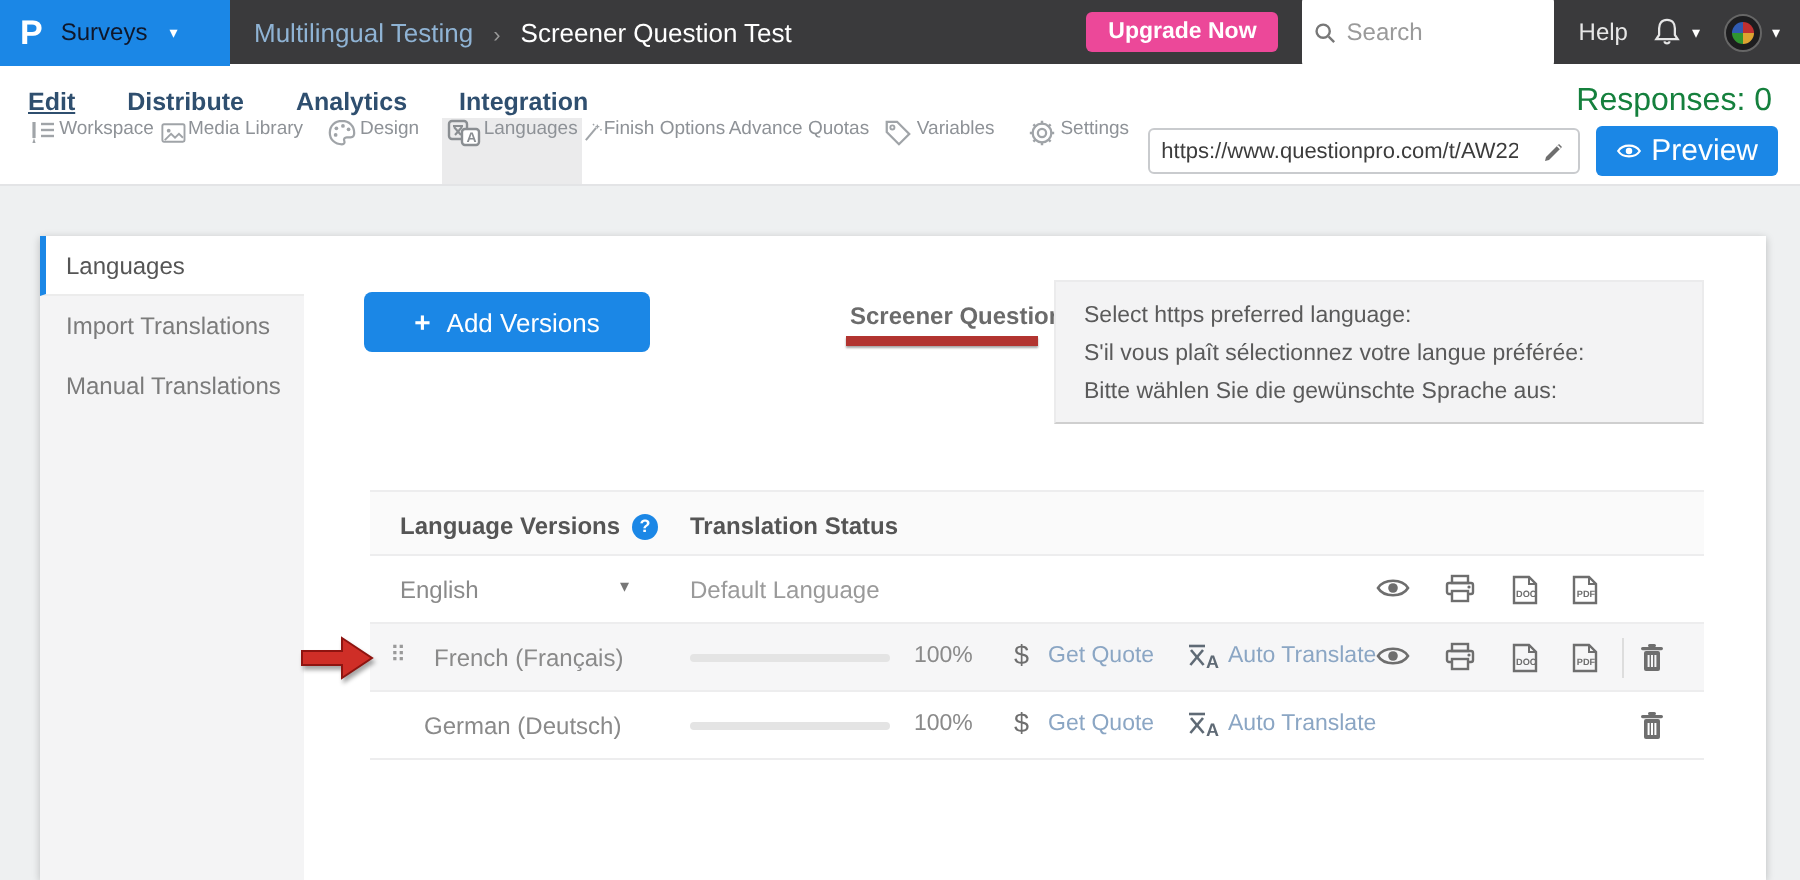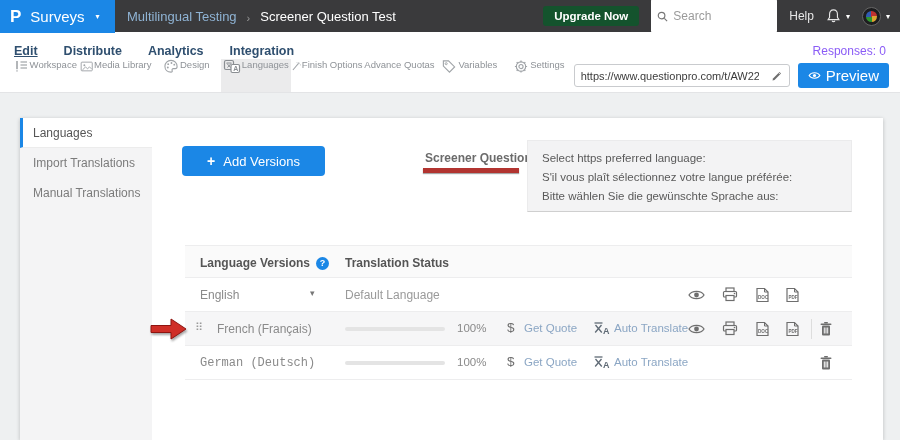--- a/index.html
+++ b/index.html
@@ -3,41 +3,41 @@
 <meta charset="utf-8">
 <style>
   * { margin:0; padding:0; box-sizing:border-box; }
   html,body { width:900px; height:440px; overflow:hidden; }
   body { font-family:"Liberation Sans", sans-serif; background:#eef0f1; position:relative; }
 
   
   .topbar { position:absolute; left:0; top:0; width:900px; height:32px; background:#3a3a3c; display:flex; align-items:center; z-index:20; }
   .logo-block { width:115px; height:34px; background:#1b87e6; display:flex; align-items:center; padding-left:10px; gap:9px; cursor:pointer; }
   .logo-glyph { color:#fff; font-size:17px; font-weight:bold; line-height:1; }
-  .product-name { color:#ffffff; font-size:15px; }
+  .product-name { color:#0f172a; font-size:12px; }
   .caret-w { color:#fff; font-size:8px; margin-left:2px; }
   .breadcrumb { display:flex; align-items:flex-end; gap:10px; margin-left:12px; font-size:13px; }
   .bc-folder { color:#8fb3d4; }
   .bc-sep { color:#9a9a9a; font-size:11px; }
   .bc-survey { color:#ffffff; }
   .topbar-right { margin-left:auto; display:flex; align-items:center; gap:12px; padding-right:10px; }
-  .upgrade-btn { background:#14532d; color:#fff; font-size:11.5px; font-weight:bold; border:none; border-radius:3px; height:20px; padding:0 11px; cursor:pointer; }
+  .upgrade-btn { background:#ec4899; color:#fff; font-size:11.5px; font-weight:bold; border:none; border-radius:3px; height:20px; padding:0 11px; cursor:pointer; }
   .search-box { display:flex; align-items:center; background:#fff; border-radius:2px; height:34px; width:126px; padding:0 6px; gap:5px; }
   .search-box input { border:none; outline:none; width:90px; font-size:12px; color:#444; font-family:"Liberation Sans",sans-serif; }
   .search-box input::placeholder { color:#9a9a9a; }
   .help-link { color:#e6e6e6; font-size:12px; cursor:pointer; }
   .bell-wrap, .avatar-wrap { display:flex; align-items:center; gap:3px; cursor:pointer; }
   .avatar { width:19px; height:19px; border-radius:50%; background:#1d1d1f; border:1px solid #666; position:relative; overflow:hidden; }
   .avatar::after { content:""; position:absolute; left:3px; top:3px; width:11px; height:11px; border-radius:50%; background:conic-gradient(#d33 0 25%, #fb3 25% 50%, #3a3 50% 75%, #36c 75% 100%); opacity:.85; }
 
   
   .navrow { position:absolute; left:0; top:32px; width:900px; height:39px; background:#fff; border-bottom:1px solid #dfe1e3; display:flex; align-items:center; padding:0 14px; z-index:15; }
   .nav-tab { color:#2f4f6f; font-size:12.5px; font-weight:bold; margin-right:26px; cursor:pointer; }
   .nav-tab.active { text-decoration:underline; }
-  .responses { margin-left:auto; color:#8b5cf6; font-size:12px; }
+  .responses { margin-left:auto; color:#15803d; font-size:16px; }
 
   
   .toolbar { position:absolute; left:0; top:59px; width:900px; height:34px; background:#fff; border-bottom:1px solid #e3e4e6; display:flex; align-items:stretch; padding-left:10px; z-index:15; }
   .tool-item { width:72px; display:flex; flex-direction:row; justify-content:center; gap:1px; cursor:pointer; }
   .tool-item.active { background:#ebebec; }
   .tool-item .tlabel { font-size:9.5px; color:#8e9297; white-space:nowrap; }
   .tool-item svg { display:block; }
   .toolbar-right { margin-left:auto; display:flex; align-items:center; gap:8px; padding-right:11px; }
   .url-field { display:flex; align-items:center; border:1px solid #c9cbce; border-radius:3px; height:23px; width:216px; background:#fff; }
   .url-field input { border:none; outline:none; flex:1; font-size:11px; color:#3c3c3c; padding:0 6px; font-family:"Liberation Sans",sans-serif; min-width:0; }
@@ -340,21 +340,21 @@
             <rect x="1.5" y="2.5" width="11" height="1.6" rx="0.8" fill="#6e6e6e"></rect>
             <rect x="5" y="1" width="4" height="1.6" rx="0.8" fill="#6e6e6e"></rect>
             <line x1="5.3" y1="6.5" x2="5.3" y2="12.5" stroke="#f6f6f7" stroke-width="1"></line>
             <line x1="7" y1="6.5" x2="7" y2="12.5" stroke="#f6f6f7" stroke-width="1"></line>
             <line x1="8.7" y1="6.5" x2="8.7" y2="12.5" stroke="#f6f6f7" stroke-width="1"></line>
           </svg>
       </span>
     </div>
 
     <div class="t-row">
-      <span class="cell-lang" style="left:15px;font-family:Liberation Mono, monospace;">German (Deutsch)</span>
+      <span class="cell-lang" style="left:27px;">German (Deutsch)</span>
       <span class="progress-track"><span class="progress-fill" style="width:100%;"></span></span>
       <span class="cell-pct">100%</span>
       <span class="cell-dollar">$</span>
       <span class="cell-quote">Get Quote</span>
       <span class="cell-transicon">
         <svg width="17" height="14" viewBox="0 0 17 14">
             <line x1="1.5" y1="2" x2="9.5" y2="2" stroke="#5f6a75" stroke-width="1.3"></line>
             <line x1="2.5" y1="4" x2="8.8" y2="11.5" stroke="#5f6a75" stroke-width="1.3"></line>
             <line x1="8.5" y1="4" x2="2.2" y2="11.5" stroke="#5f6a75" stroke-width="1.3"></line>
             <text x="10" y="13" font-size="9" font-weight="bold" fill="#5f6a75" font-family="Liberation Sans,sans-serif">A</text>

